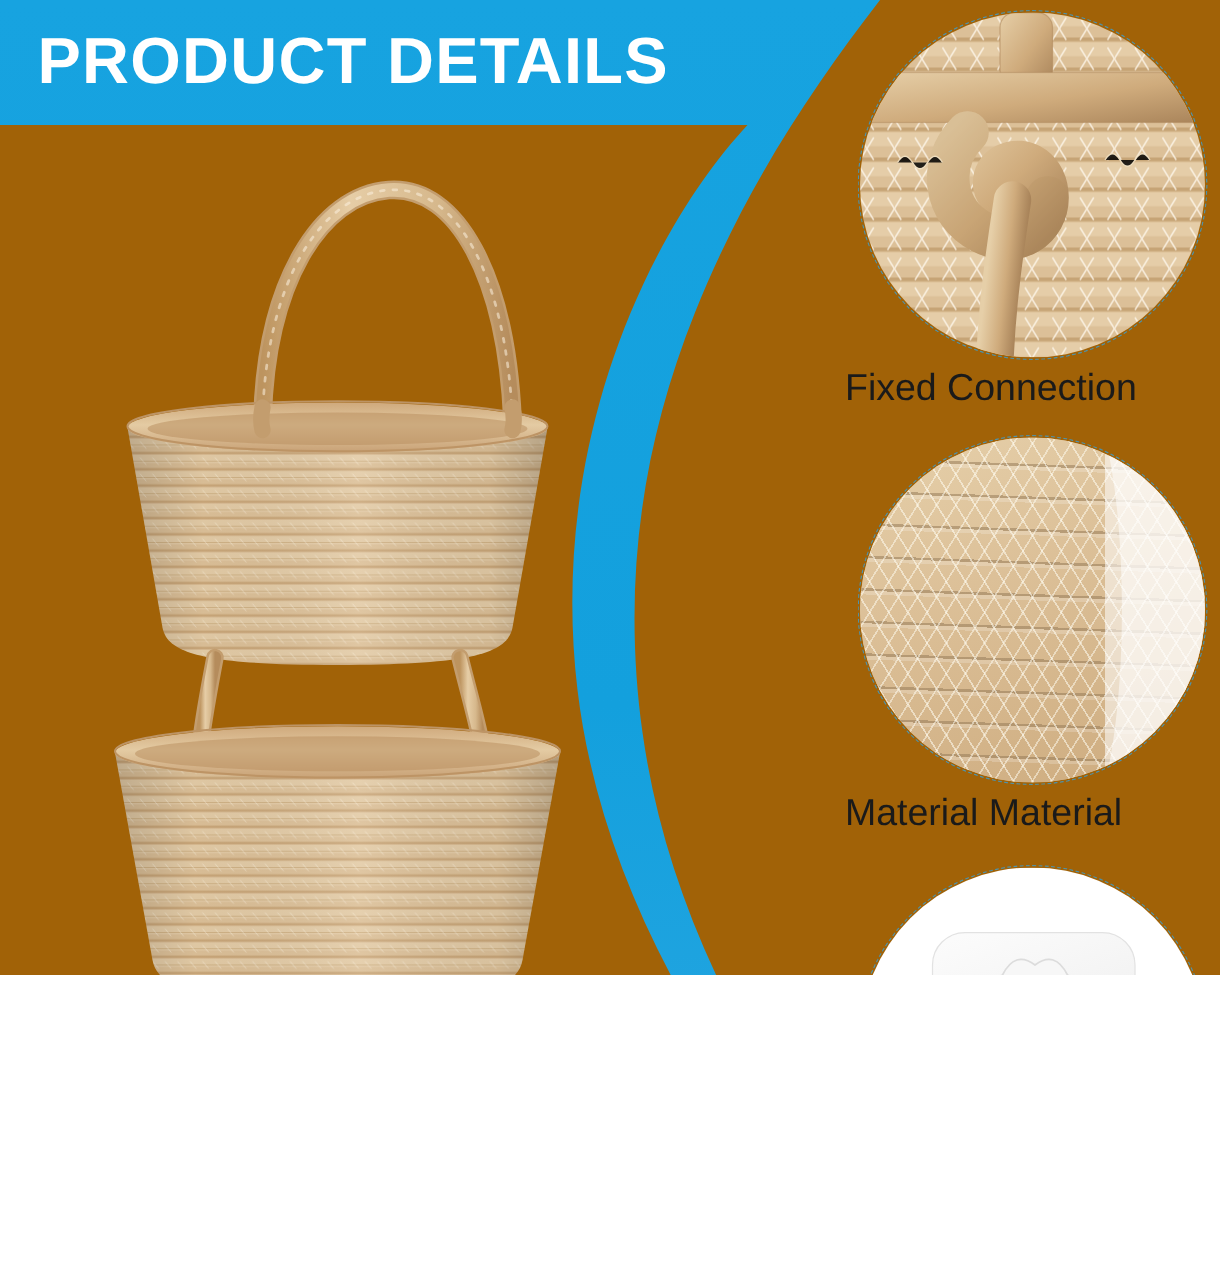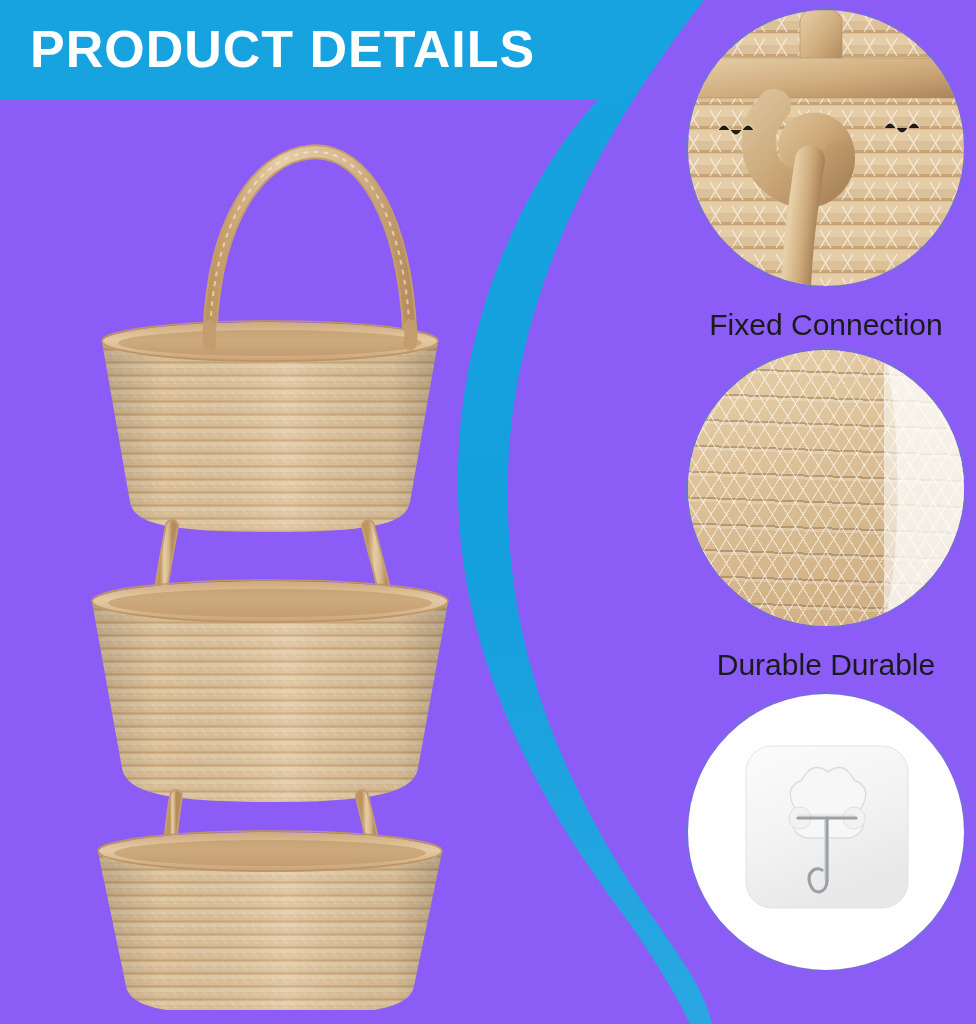--- a/index.html
+++ b/index.html
@@ -6,22 +6,22 @@
   html,body{margin:0;padding:0;}
   body{
     width:976px;height:1024px;
     background:#ffffff;
     font-family:"Liberation Sans", sans-serif;
     overflow:hidden;
     position:relative;
   }
   #page{
     position:absolute;inset:0;
-    width:976px;height:1024px;
-    background:#8b5cf6;
+    width:976px;height:780px;
+    background:#a16207;
     overflow:hidden;
   }
 
   
   .swoosh-layer{
     position:absolute;left:0;top:0;width:976px;height:1024px;
     pointer-events:none;
   }
 
   
@@ -71,25 +71,24 @@
     z-index:3;
   }
   .circle-clip{
     position:absolute;
     left:2px;top:2px;width:276px;height:276px;
     border-radius:50%;
     overflow:hidden;
     z-index:1;
   }
   .callout-label{
-    text-align:center;
     font-size:30px;
     color:#1a1a1a;
     line-height:1.15;
-    margin-top:20px;
+    margin-top:6px;
     white-space:nowrap;
   }
   .callout-2 .callout-label{font-size:29px;letter-spacing:-0.3px;}
   
   .rope-macro{
     background-color:#d5b88d;
     background-image:
       repeating-linear-gradient(
         58deg,
         rgba(255,252,240,.55) 0px,
@@ -327,21 +326,21 @@
           <div class="rope-macro" style="width:276px;height:276px;"></div>
           <svg viewBox="0 0 276 276" width="276" height="276" style="position:absolute;left:0;top:0;" aria-hidden="true">
 
             <rect x="196" y="0" width="80" height="276" fill="#ffffff" opacity=".55"></rect>
             <path d="M196 0 C214 70 214 206 196 276 L276 276 L276 0 Z" fill="#ffffff" opacity=".5"></path>
             <rect width="276" height="276" fill="none"></rect>
           </svg>
         </div>
         <div class="dashed-ring"></div>
       </div>
-      <div class="callout-label">Durable Durable</div>
+      <div class="callout-label">Material Material</div>
       <span class="sr-only">Macro close-up of tightly coiled cotton rope with diagonal cross-stitching</span>
     </div>
 
     <div class="callout callout-2">
       <div class="circle-wrap">
         <div class="circle-clip">
           <svg viewBox="0 0 276 276" width="276" height="276" aria-hidden="true">
             <defs>
               <linearGradient id="padGrad" x1="0" y1="0" x2="0.4" y2="1">
                 <stop offset="0%" stop-color="#fcfcfc"></stop>

